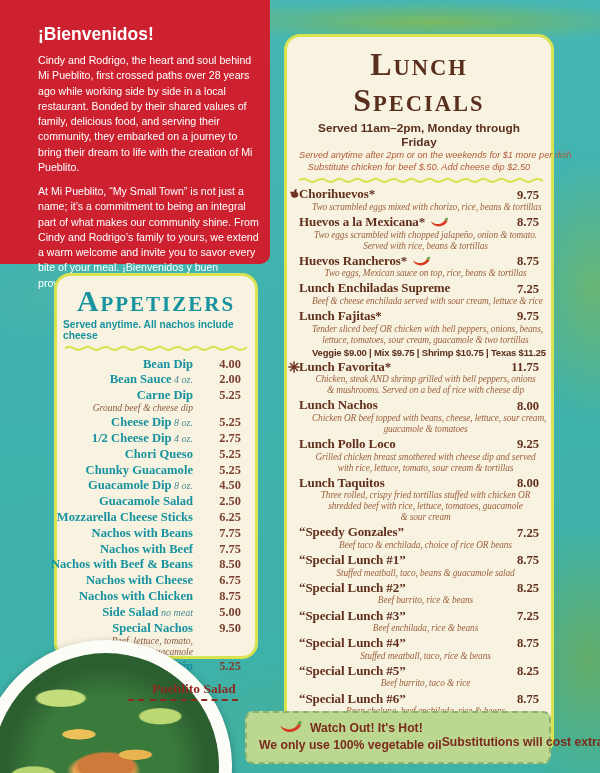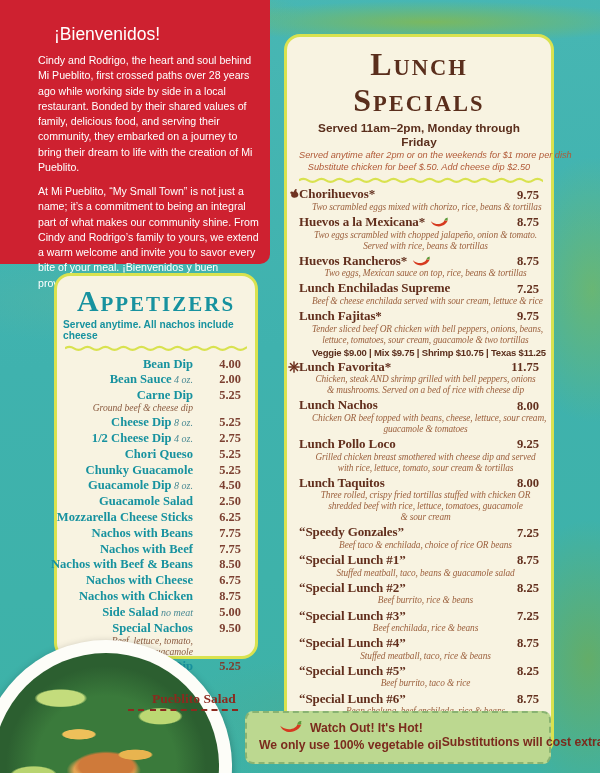--- a/index.html
+++ b/index.html
@@ -10,21 +10,21 @@
       radial-gradient(ellipse 260px 34px at 120px 10px, rgba(139,185,68,.55), transparent 70%),
       radial-gradient(ellipse 110px 190px at 592px 290px, rgba(139,185,68,.55), transparent 70%),
       radial-gradient(ellipse 120px 200px at 588px 660px, rgba(120,170,70,.65), transparent 70%),
       radial-gradient(ellipse 220px 90px at 320px 720px, rgba(80,170,140,.45), transparent 70%),
       radial-gradient(ellipse 200px 60px at 80px 300px, rgba(90,180,160,.4), transparent 70%),
       linear-gradient(175deg,#48b7b4 0%,#3fb2ae 45%,#3db2a6 100%);}
   .card{position:absolute;background:#f8f3e1;border:3px solid #d9e24f;border-radius:16px;box-sizing:border-box;}
   
   .welcome{position:absolute;left:0;top:0;width:270px;height:264px;background:#ce2130;
     border-radius:0 0 10px 0;padding:24px 10px 0 38px;box-sizing:border-box;color:#fff;z-index:2;}
-  .w-title{font-size:17.5px;font-weight:normal;margin:0 16px 8px;}
+  .w-title{font-size:17.5px;font-weight:bold;margin:0 0 8px;}
   .w-para{font-size:10.6px;line-height:1.44;margin:0 0 9px;}
   
   .menu-title{text-align:center;margin:0;font-family:"Liberation Serif",serif;font-weight:bold;}
   .cw{display:inline-block;text-transform:uppercase;margin:0 4px;letter-spacing:2px;}
   .cw::first-letter{font-size:1.42em;}
   .teal-t .cw{color:#17929f;font-size:21px;}
   .brown-t .cw{color:#5a2e1c;font-size:22.5px;}
   .wave{display:block;margin:4px auto 2px;}
   
   .app-card{left:54px;top:273px;width:204px;height:386px;padding:8px 6px 0;z-index:2;}
@@ -60,21 +60,21 @@
       radial-gradient(ellipse 30px 12px at 54% 84%, #b5d26e 0 58%, transparent 66%),
       radial-gradient(ellipse 26px 8px at 38% 36%, #eec05a 0 60%, transparent 68%),
       radial-gradient(ellipse 26px 8px at 63% 45%, #e8b44f 0 60%, transparent 68%),
       radial-gradient(ellipse 24px 7px at 42% 66%, #eaba55 0 60%, transparent 68%),
       radial-gradient(ellipse 24px 7px at 70% 76%, #e5b04e 0 60%, transparent 68%),
       radial-gradient(ellipse 52px 24px at 50% 50%, #cf7a3a 0 52%, transparent 62%),
       radial-gradient(ellipse 62px 28px at 49% 52%, #e2a352 0 48%, transparent 60%),
       radial-gradient(circle 100px at 50% 50%, #3a7a3b 0 70%, #2c5f30 100%);}
   .salad-label{position:absolute;left:150px;top:681px;z-index:6;
     font-family:"Liberation Serif",serif;font-weight:bold;font-size:13.5px;color:#8c2a1e;
-    border-bottom:2px dashed #8c2a1e;padding:0 2px 2px;margin-top:10px;}
+    border-bottom:2px dashed #8c2a1e;padding:0 2px 2px;}
   .salad-label::before{content:"";position:absolute;left:-22px;bottom:-2px;width:16px;border-bottom:2px dashed #8c2a1e;}
   
   .footer{position:absolute;left:245px;top:711px;width:306px;height:53px;background:#bcd890;
     border:2px dashed rgba(60,125,70,.4);border-radius:8px;box-sizing:border-box;
     display:flex;padding:6px 12px 0;z-index:4;color:#7b2b1d;font-weight:bold;}
   .f-left{flex:0 0 auto;text-align:center;}
   .f-hot{font-size:12.2px;display:flex;align-items:center;justify-content:center;gap:6px;}
   .f-oil{font-size:12.2px;margin-top:1px;white-space:nowrap;}
   .f-right{margin-left:auto;font-size:12.2px;padding-top:16px;white-space:nowrap;}
 </style>

